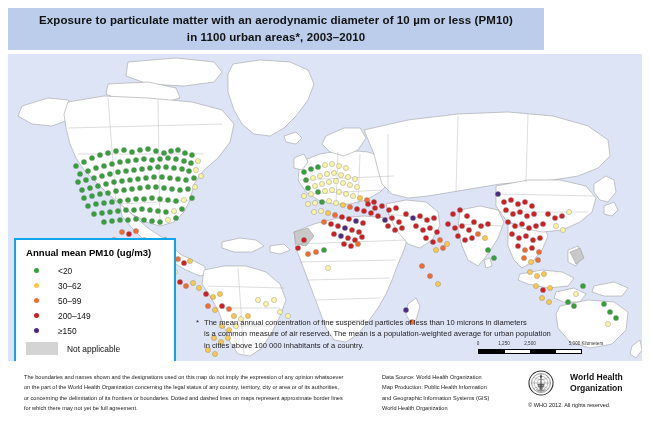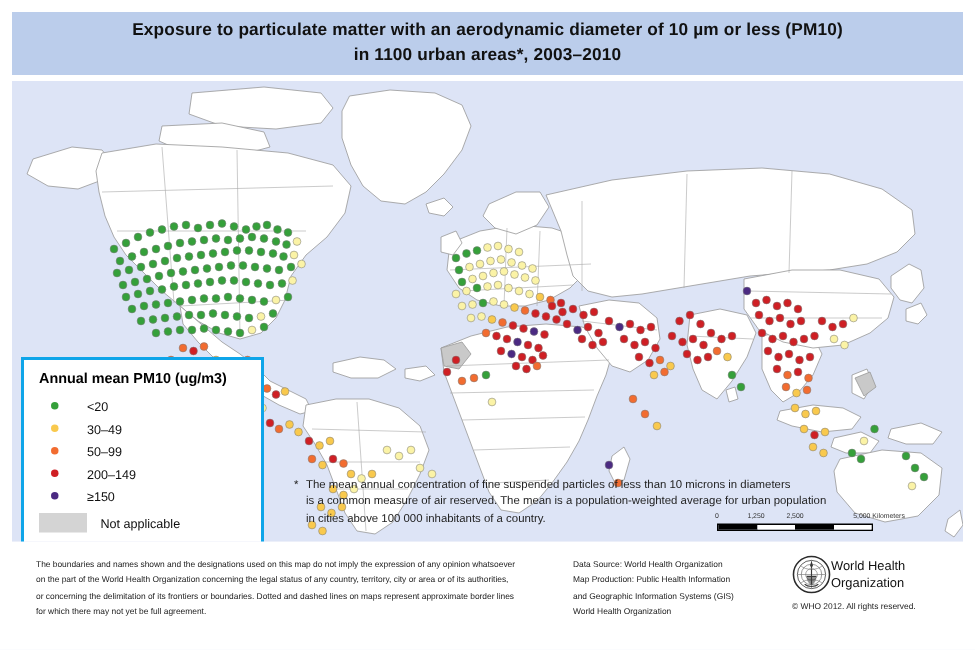--- a/index.html
+++ b/index.html
@@ -5,21 +5,21 @@
   html,body{margin:0;padding:0;}
   body{
     width:650px;height:433px;overflow:hidden;background:#ffffff;
     font-family:"Liberation Sans", sans-serif;
     -webkit-font-smoothing:antialiased;
   }
   .page{position:relative;width:650px;height:433px;background:#ffffff;}
 
   
   .title-banner{
-    position:absolute;left:8px;top:8px;width:634px;height:42px;
+    position:absolute;left:8px;top:8px;width:536px;height:42px;
     background:#bbcdeb;
     display:flex;align-items:center;justify-content:center;
     text-align:center;
   }
   .title-banner .ttl{
     font-size:11.5px;font-weight:bold;color:#111;line-height:1.45;
     letter-spacing:0.1px;
   }
 
   
@@ -78,21 +78,21 @@
     font-size:5.6px;color:#222;line-height:1.85;
   }
   .src-block{
     position:absolute;left:382px;top:6px;width:140px;
     font-size:5.6px;color:#222;line-height:1.85;
   }
   .who-block{position:absolute;left:528px;top:4px;width:120px;}
   .who-logo-row{display:flex;align-items:center;}
   .who-emblem{width:26px;height:26px;flex:0 0 auto;}
   .who-name{
-    margin-left:0;font-size:8.6px;font-weight:normal;color:#111;line-height:1.25;
+    margin-left:16px;font-size:8.6px;font-weight:bold;color:#111;line-height:1.25;
   }
   .who-rights{margin-top:6px;font-size:5.6px;color:#222;}
 </style>
 </head>
 <body>
 
 <div class="page">
 
   <div class="title-banner">
     <div class="ttl">
@@ -555,21 +555,21 @@
 
     <div class="legend">
       <div class="legend-title">Annual mean PM10 (ug/m3)</div>
 
       <div class="legend-row">
         <span class="legend-dot" style="background:#35a03a"></span>
         <span class="legend-lbl">&lt;20</span>
       </div>
       <div class="legend-row">
         <span class="legend-dot" style="background:#f9c94d"></span>
-        <span class="legend-lbl">30–49</span>
+        <span class="legend-lbl">30–62</span>
       </div>
       <div class="legend-row">
         <span class="legend-dot" style="background:#f26c30"></span>
         <span class="legend-lbl">50–99</span>
       </div>
       <div class="legend-row">
         <span class="legend-dot" style="background:#cf1f24"></span>
         <span class="legend-lbl">200–149</span>
       </div>
       <div class="legend-row">

